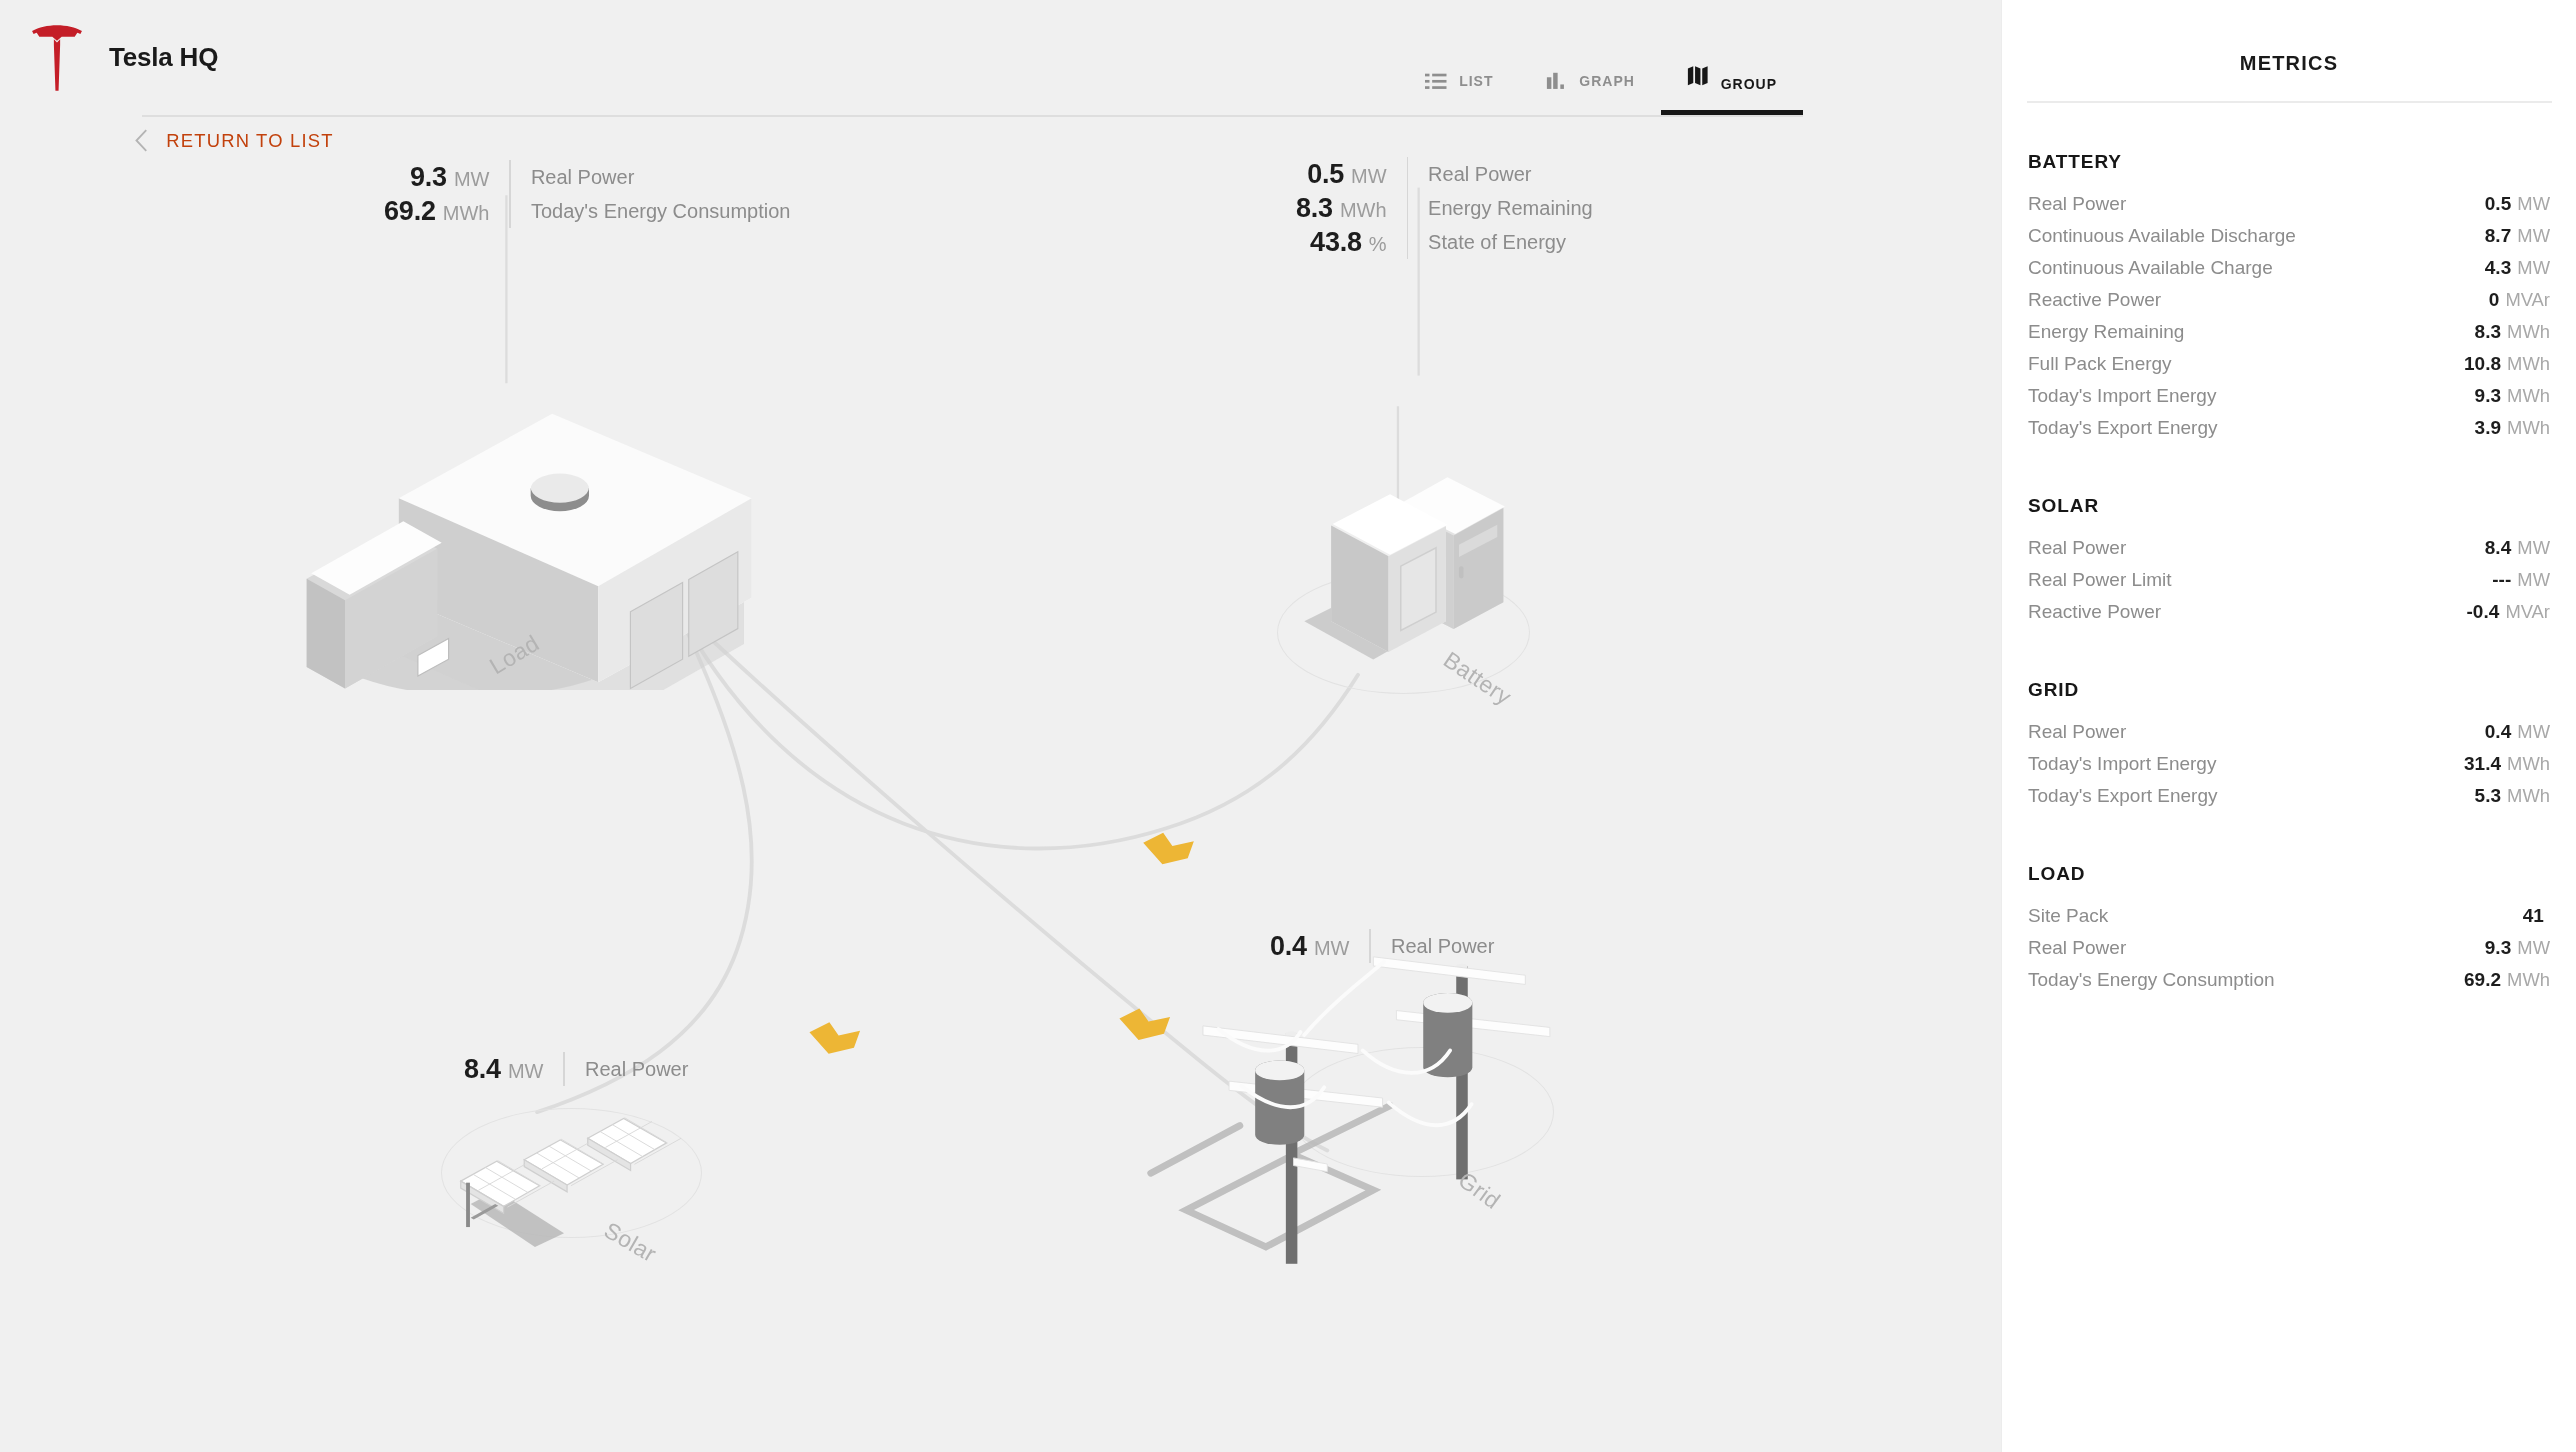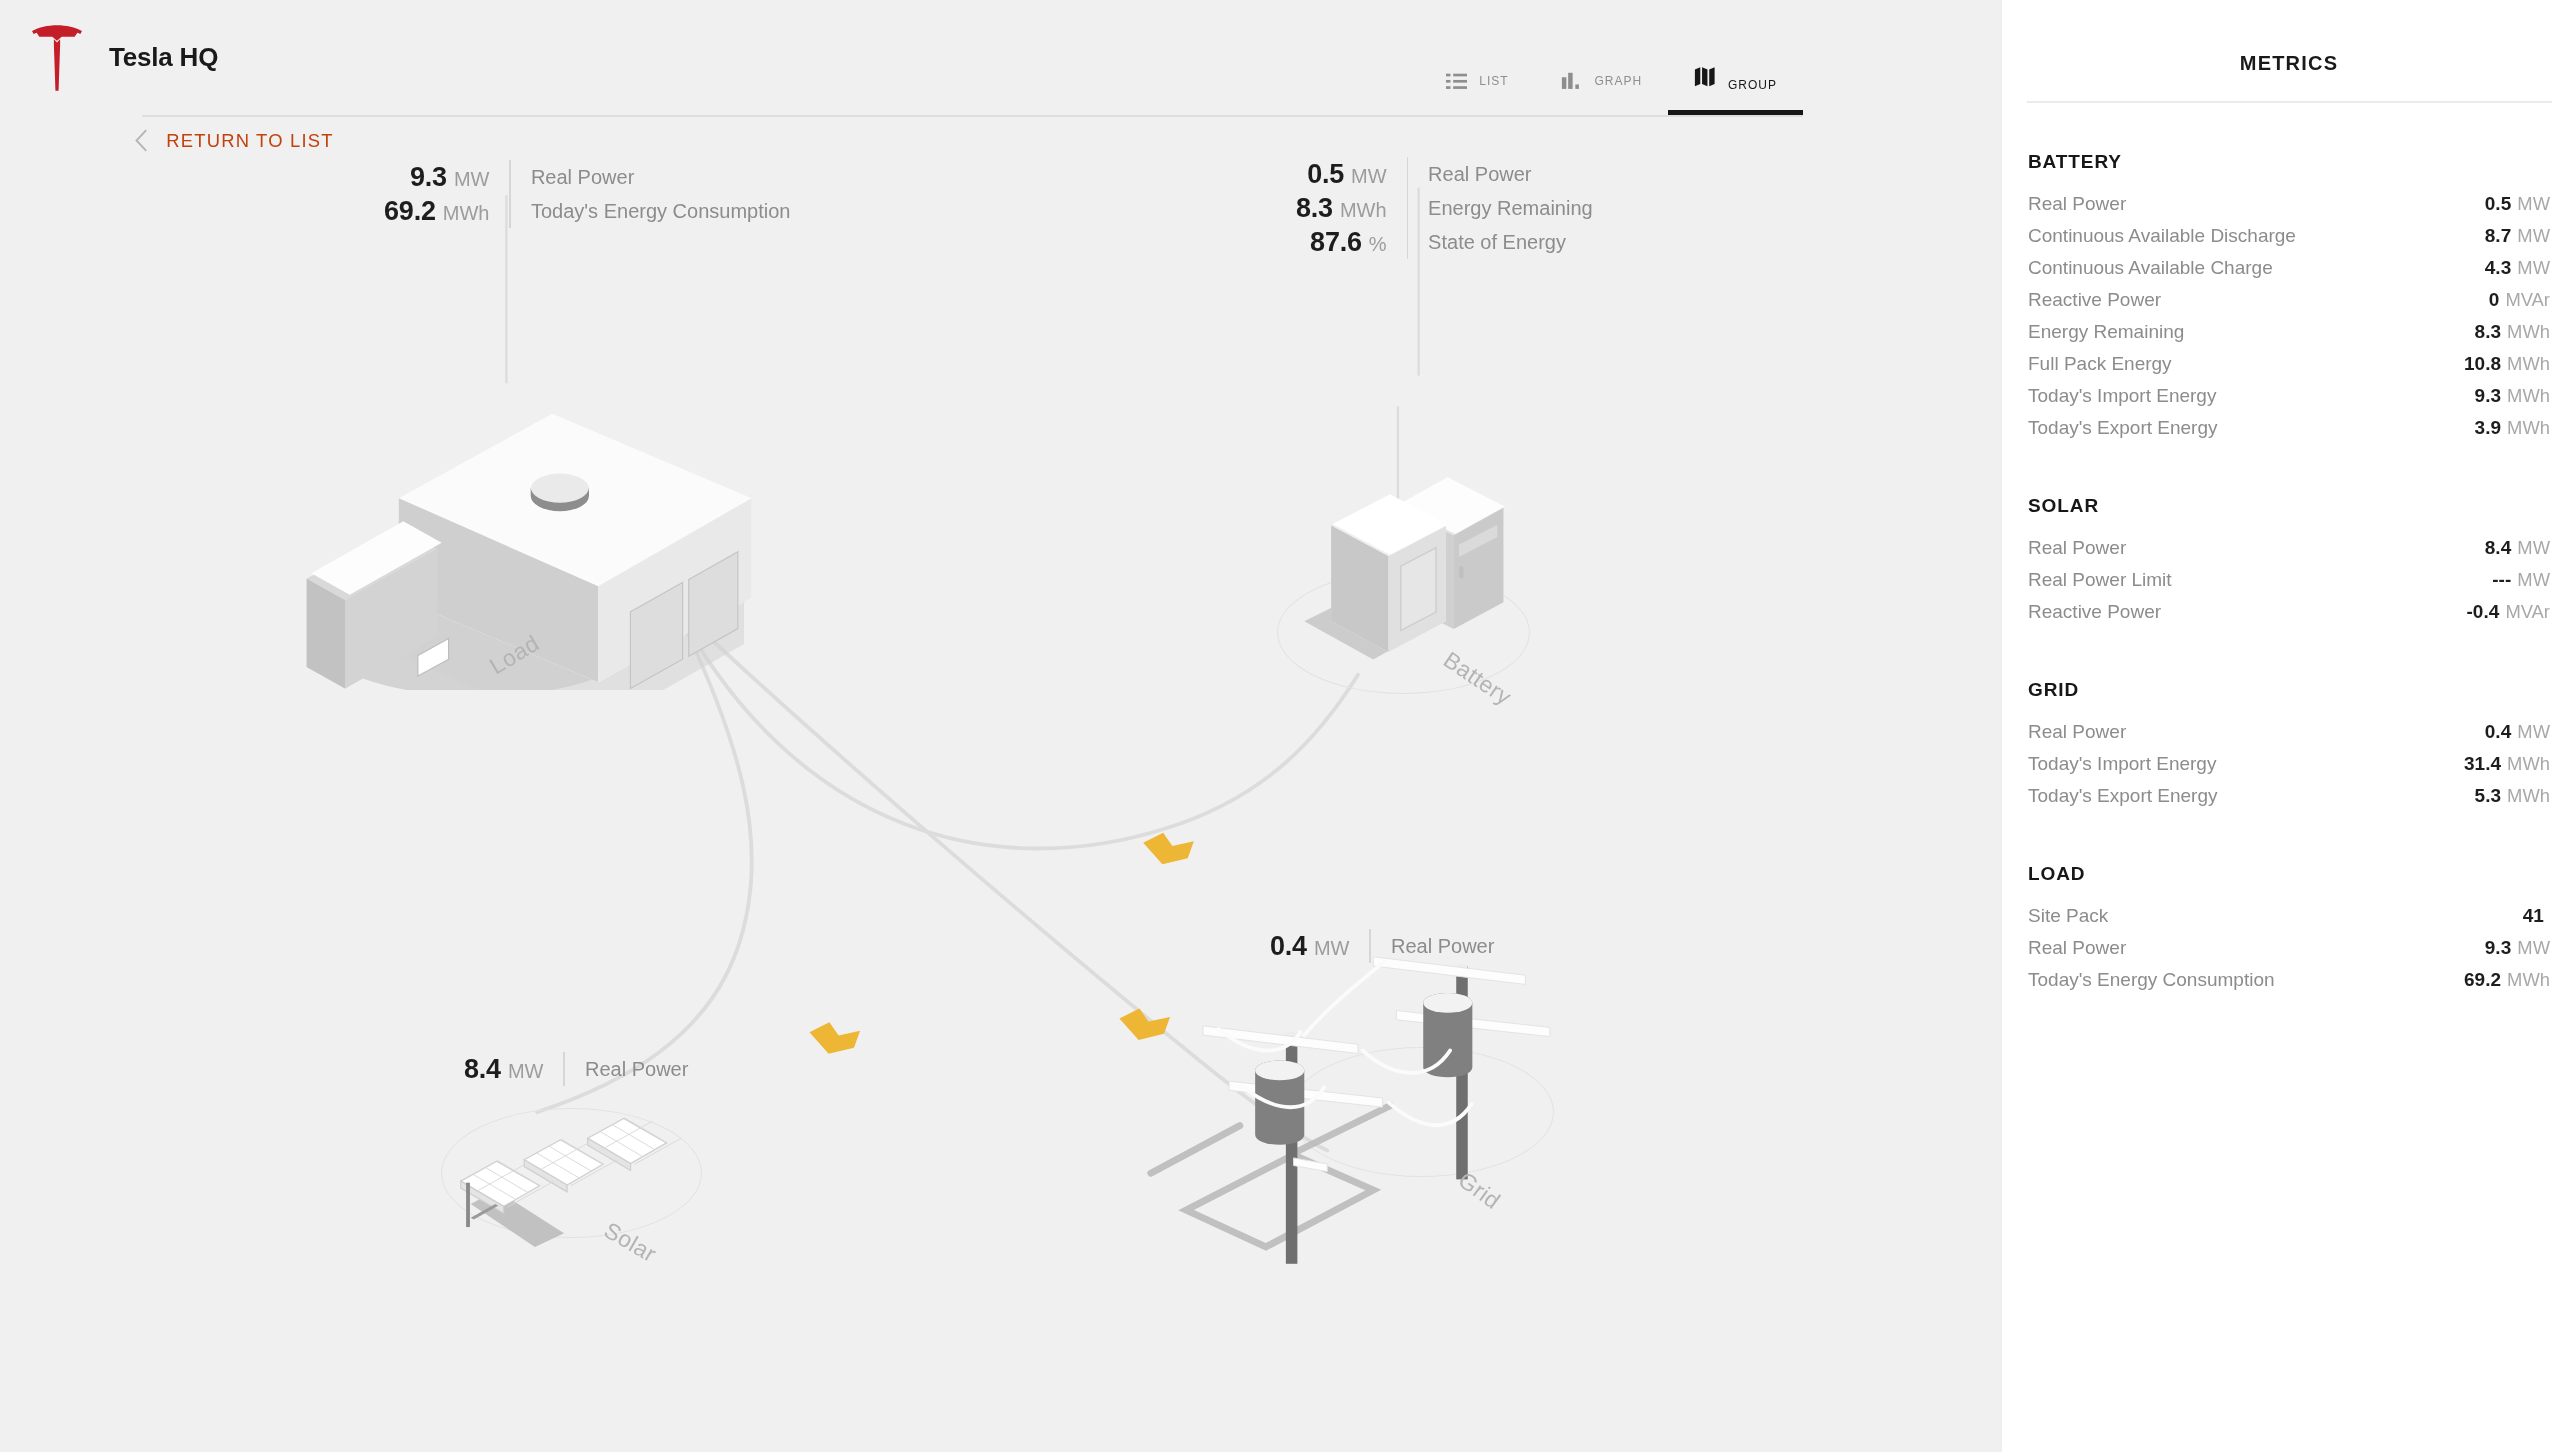--- a/index.html
+++ b/index.html
@@ -34,21 +34,21 @@
     position:absolute; right:198px; bottom:0;
     display:flex; align-items:flex-end; height:115px;
   }
   .tab {
     display:flex; align-items:center; gap:12.3px;
     padding:0 26px 23px 26px;
     cursor:pointer;
     position:relative;
   }
   .tab-label {
-    font-size:12px; font-weight:normal; letter-spacing:1px; color:#8e8e8e;
+    font-size:14px; font-weight:bold; letter-spacing:1px; color:#8e8e8e;
   }
   .tab.active .tab-label { color:#171717;margin-top:16px; }
   .tab.active::after {
     content:""; position:absolute; left:0; right:0; bottom:0;
     height:5.4px; background:#171717;
   }
   .tab-icon { width:21.5px; height:21.5px; display:block; }
   .tab .tab-icon path, .tab .tab-icon rect, .tab .tab-icon circle { fill:#8e8e8e; }
   .tab.active .tab-icon path, .tab.active .tab-icon rect { fill:#171717; }
 
@@ -236,21 +236,21 @@
           <path d="M60 253 L180 186 L180 300 L60 368 Z" fill="#d3d3d3"></path>
           <path d="M16 218 L136 150 L186 178 L66 246 Z" fill="#fdfdfd"></path>
         </svg>
       </div>
       <div class="node-caption" style="left:492px; top:502px; transform:rotate(-31deg); transform-origin:left center;">Load</div>
 
       <div class="readout" style="left:1296px; top:3.8px;">
         <div class="ro-vals">
           <span class="ro-line"><span class="ro-num">0.5</span><span class="ro-unit">MW</span></span>
           <span class="ro-line"><span class="ro-num">8.3</span><span class="ro-unit">MWh</span></span>
-          <span class="ro-line"><span class="ro-num">87.6</span><span class="ro-unit">%</span></span>
+          <span class="ro-line"><span class="ro-num">43.8</span><span class="ro-unit">%</span></span>
         </div>
         <div class="ro-rule"></div>
         <div class="ro-names">
           <span class="ro-name">Real Power</span>
           <span class="ro-name">Energy Remaining</span>
           <span class="ro-name">State of Energy</span>
         </div>
       </div>
 
       <div class="ground-ring" style="left:1277px; top:418px; width:253px; height:123px;"></div>

